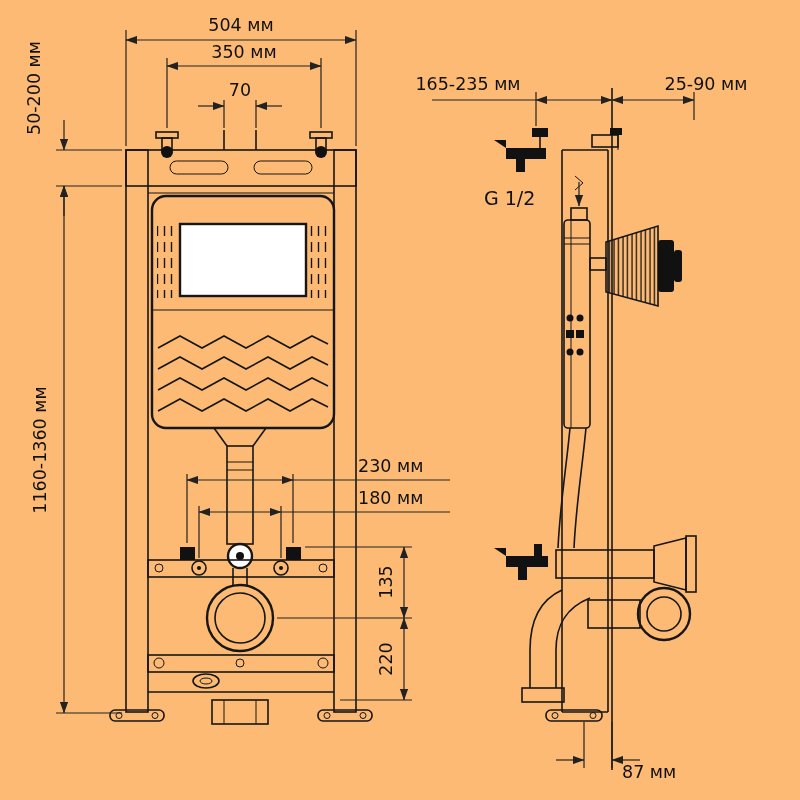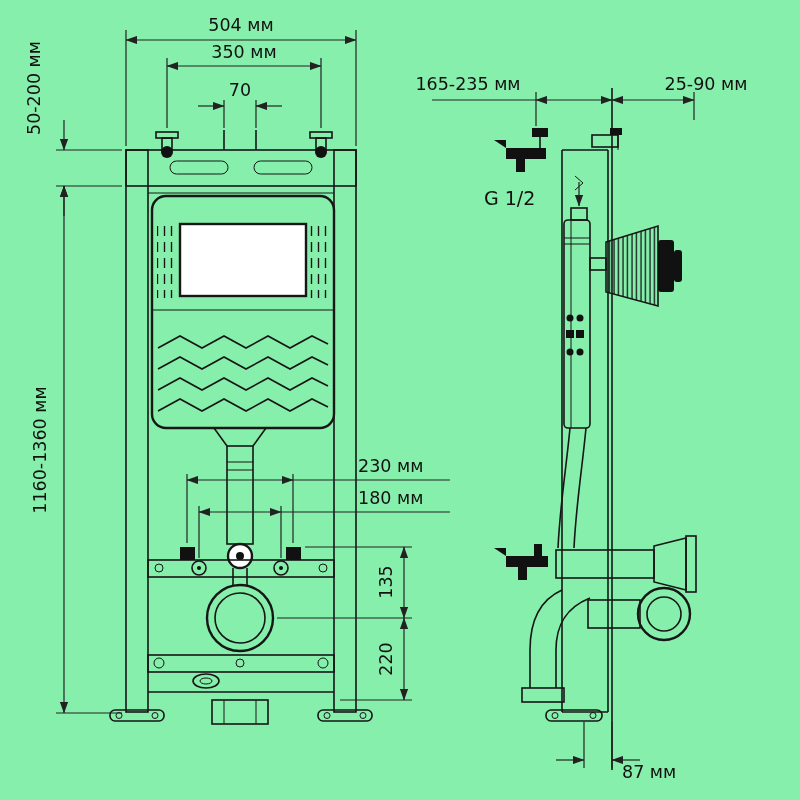--- a/index.html
+++ b/index.html
@@ -1,16 +1,16 @@
 <!DOCTYPE html>
 <html><head>
 <meta charset="utf-8">
 <style>
   html,body{margin:0;padding:0;background:#ffffff;}
-  .stage{width:800px;height:800px;position:relative;background:#86efac;}
+  .stage{width:800px;height:800px;position:relative;background:#fdba74;}
   svg text{font-family:"DejaVu Sans","Liberation Sans",sans-serif;fill:#111;}
   .lbl{font-size:17.5px;}
   .lbl-big{font-size:19px;}
   .ol{stroke:#161616;stroke-width:1.6;fill:none;}
   .ol2{stroke:#161616;stroke-width:2.4;fill:none;}
   .thin{stroke:#161616;stroke-width:1;fill:none;}
   .dim{stroke:#222;stroke-width:1.2;fill:none;}
   .blk{fill:#111;stroke:none;}
   .wht{fill:#fff;}
 </style>

